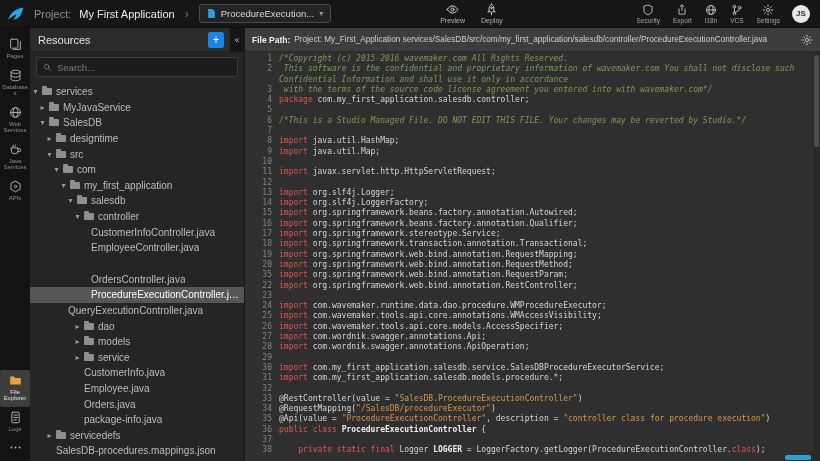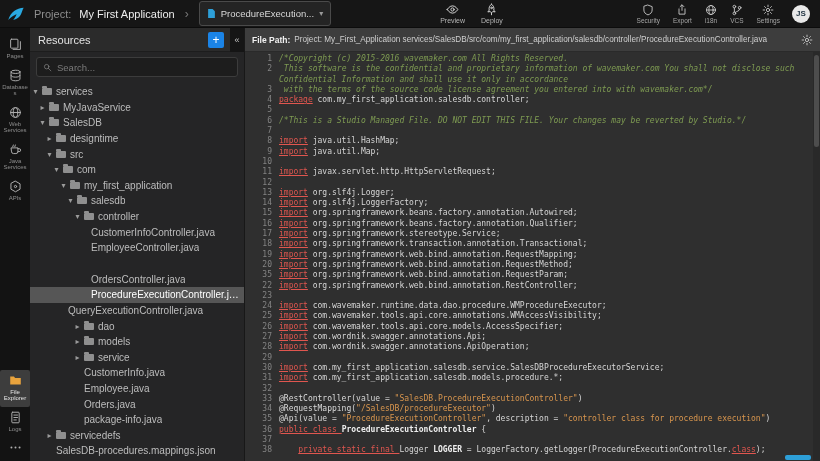--- a/index.html
+++ b/index.html
@@ -6,21 +6,21 @@
   html,body{width:820px;height:461px;overflow:hidden;background:#1a1a1a;font-family:"Liberation Sans",sans-serif;}
   .app{width:820px;height:461px;display:flex;flex-direction:column;}
 
   
   .topbar{height:28px;flex:0 0 28px;background:#161616;display:flex;align-items:center;padding:0 10px 0 6px;border-bottom:1px solid #0c0c0c;}
   .tb-left{display:flex;align-items:center;gap:8px;}
   .logo svg{width:20px;height:20px;display:block;}
   .proj-label{color:#8f8f8f;font-size:11px;}
   .proj-name{color:#ededed;font-size:11px;}
   .chev{color:#777;font-size:12px;margin:0 2px;}
-  .file-dd{display:flex;align-items:center;gap:5px;background:#242424;border:1px solid #4a4a4a;border-radius:3px;height:25px;padding:0 7px;cursor:pointer;}
+  .file-dd{display:flex;align-items:center;gap:5px;background:#242424;border:1px solid #4a4a4a;border-radius:3px;height:19px;padding:0 7px;cursor:pointer;}
   .dd-file-icon svg{width:9px;height:11px;display:block;}
   .dd-text{color:#d8d8d8;font-size:9.5px;}
   .dd-caret{color:#999;font-size:8px;}
   .tb-spacer1{flex:1.1;}
   .tb-spacer2{flex:1.35;}
   .tb-center{display:flex;gap:16px;}
   .tb-action{display:flex;flex-direction:column;align-items:center;gap:1px;cursor:pointer;}
   .tb-ic svg{width:13px;height:13px;display:block;color:#d5d5d5;}
   .tb-lbl{font-size:7px;color:#b5b5b5;white-space:nowrap;}
   .tb-right{display:flex;gap:13px;align-items:center;}
@@ -67,21 +67,21 @@
   .filepath{height:24px;flex:0 0 24px;background:#3d3d3d;display:flex;align-items:center;padding:0 7px;gap:4px;border-bottom:1px solid #2a2a2a;}
   .fp-label{color:#f0f0f0;font-size:8.5px;font-weight:bold;white-space:nowrap;}
   .fp-value{color:#cfcfcf;font-size:8.2px;white-space:nowrap;overflow:hidden;text-overflow:ellipsis;flex:1;}
   .fp-gear{color:#c9c9c9;cursor:pointer;}
   .fp-gear svg{width:12px;height:12px;display:block;}
   .editor{flex:1;background:#2f2f2f;position:relative;overflow:hidden;font-family:"DejaVu Sans Mono",monospace;padding-top:2px;}
   .code-row{display:flex;min-height:10.3px;}
   .gutter{flex:0 0 34px;text-align:right;padding-right:7px;color:#848484;font-size:8px;line-height:10.3px;user-select:none;}
   .src{flex:1;font-size:8px;line-height:10.3px;white-space:pre-wrap;overflow-wrap:break-word;padding-right:12px;color:#d6d6d6;}
   .tk-c{color:#7e9b52;font-style:italic;}
-  .tk-k{color:#e0564f;text-decoration:underline;}
+  .tk-k{color:#e0564f;}
   .tk-s{color:#d9964e;}
   .tk-p{color:#d6d6d6;}
   .tk-a{color:#dadada;}
   .tk-b{color:#eeeeee;font-weight:bold;}
   .vscroll{position:absolute;top:0;right:0;width:7px;height:100%;background:#292929;}
   .vthumb{position:absolute;top:3px;right:1px;width:5px;height:92px;background:#4d4d4d;border-radius:3px;}
   .hscroll{position:absolute;bottom:0;left:34px;right:7px;height:6px;background:transparent;}
   .hthumb{position:absolute;right:2px;bottom:1px;width:26px;height:5px;background:#2d9fd8;border-radius:2px;}
 </style>
 </head>

